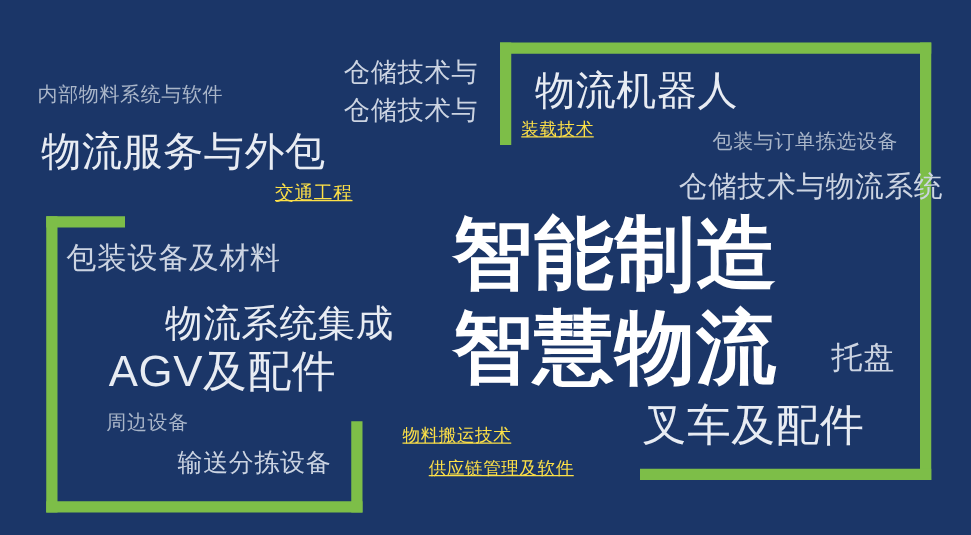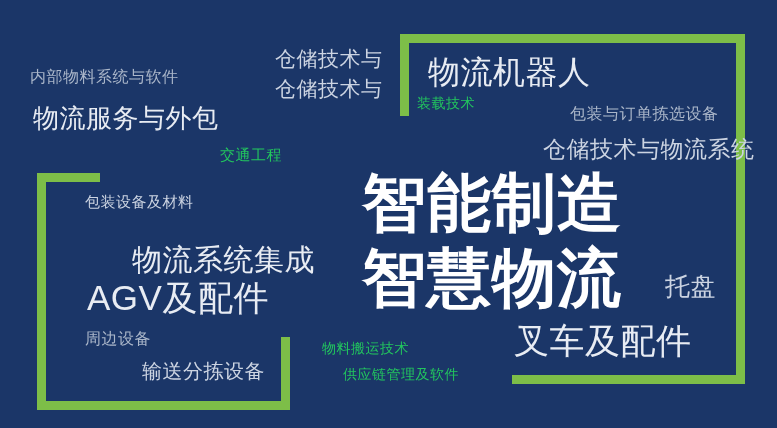--- a/index.html
+++ b/index.html
@@ -34,21 +34,21 @@
     letter-spacing: 0.5px;
   }
   .w-head {
     color: #ffffff;
     font-weight: bold;
     letter-spacing: 1px;
   }
   .w-lg   { color: #e8ecf3; font-weight: 400; }
   .w-md   { color: #ccd4e2; font-weight: 400; }
   .w-sm   { color: #aab6c9; font-weight: 400; }
-  .w-xs   { color: #22c55e; font-weight: 400; }
+  .w-xs   { color: #fde047; font-weight: 400; text-decoration: underline; }
   .two-line { line-height: 1.28; text-align: left; }
 </style>
 </head>
 <body>
 
 <div id="canvas" style="background: rgb(27, 54, 104);">
 
   <div class="bracket">
 
     <div class="bar" style="left: 37px; top: 173px; width: 63px; height: 9px; background: rgb(125, 190, 72);"></div>
@@ -70,33 +70,33 @@
 
     <div class="bar" style="left: 512px; top: 375px; width: 233px; height: 9px; background: rgb(125, 190, 72);"></div>
   </div>
 
   <div class="word w-sm" style="left:30px; top:68px; font-size:16px;">内部物料系统与软件</div>
 
   <div class="word w-md two-line" style="left:275px; top:46px; font-size:21px;">仓储技术与</div>
 
   <div class="word w-md two-line" style="left:275px; top:76px; font-size:21px;">仓储技术与</div>
 
-  <div class="word w-lg" style="left:33px; top:104px; font-size:26px;text-align:right;">物流服务与外包</div>
+  <div class="word w-lg" style="left:33px; top:104px; font-size:32px;text-align:right;">物流服务与外包</div>
 
   <div class="word w-xs" style="left:220px; top:147px; font-size:15px;">交通工程</div>
 
   <div class="word w-lg" style="left:428px; top:55px; font-size:32px;">物流机器人</div>
 
   <div class="word w-xs" style="left:417px; top:96px; font-size:14px;">装载技术</div>
 
   <div class="word w-sm" style="left:570px; top:105px; font-size:16px;">包装与订单拣选设备</div>
 
   <div class="word w-md" style="left:495px; top:137px; font-size:23px;margin-left:48px;">仓储技术与物流系统</div>
 
-  <div class="word w-md" style="left:53px; top:194px; font-size:15px;margin-left:32px;">包装设备及材料</div>
+  <div class="word w-md" style="left:53px; top:194px; font-size:24px;">包装设备及材料</div>
 
   <div class="word w-lg" style="left:132px; top:243px; font-size:30px;">物流系统集成</div>
 
   <div class="word w-lg" style="left:87px; top:278px; font-size:35px;">AGV及配件</div>
 
   <div class="word w-sm" style="left:85px; top:330px; font-size:16px;">周边设备</div>
 
   <div class="word w-md" style="left:142px; top:360px; font-size:20px;">输送分拣设备</div>
 
   <div class="word w-xs" style="left:322px; top:341px; font-size:14px;">物料搬运技术</div>

